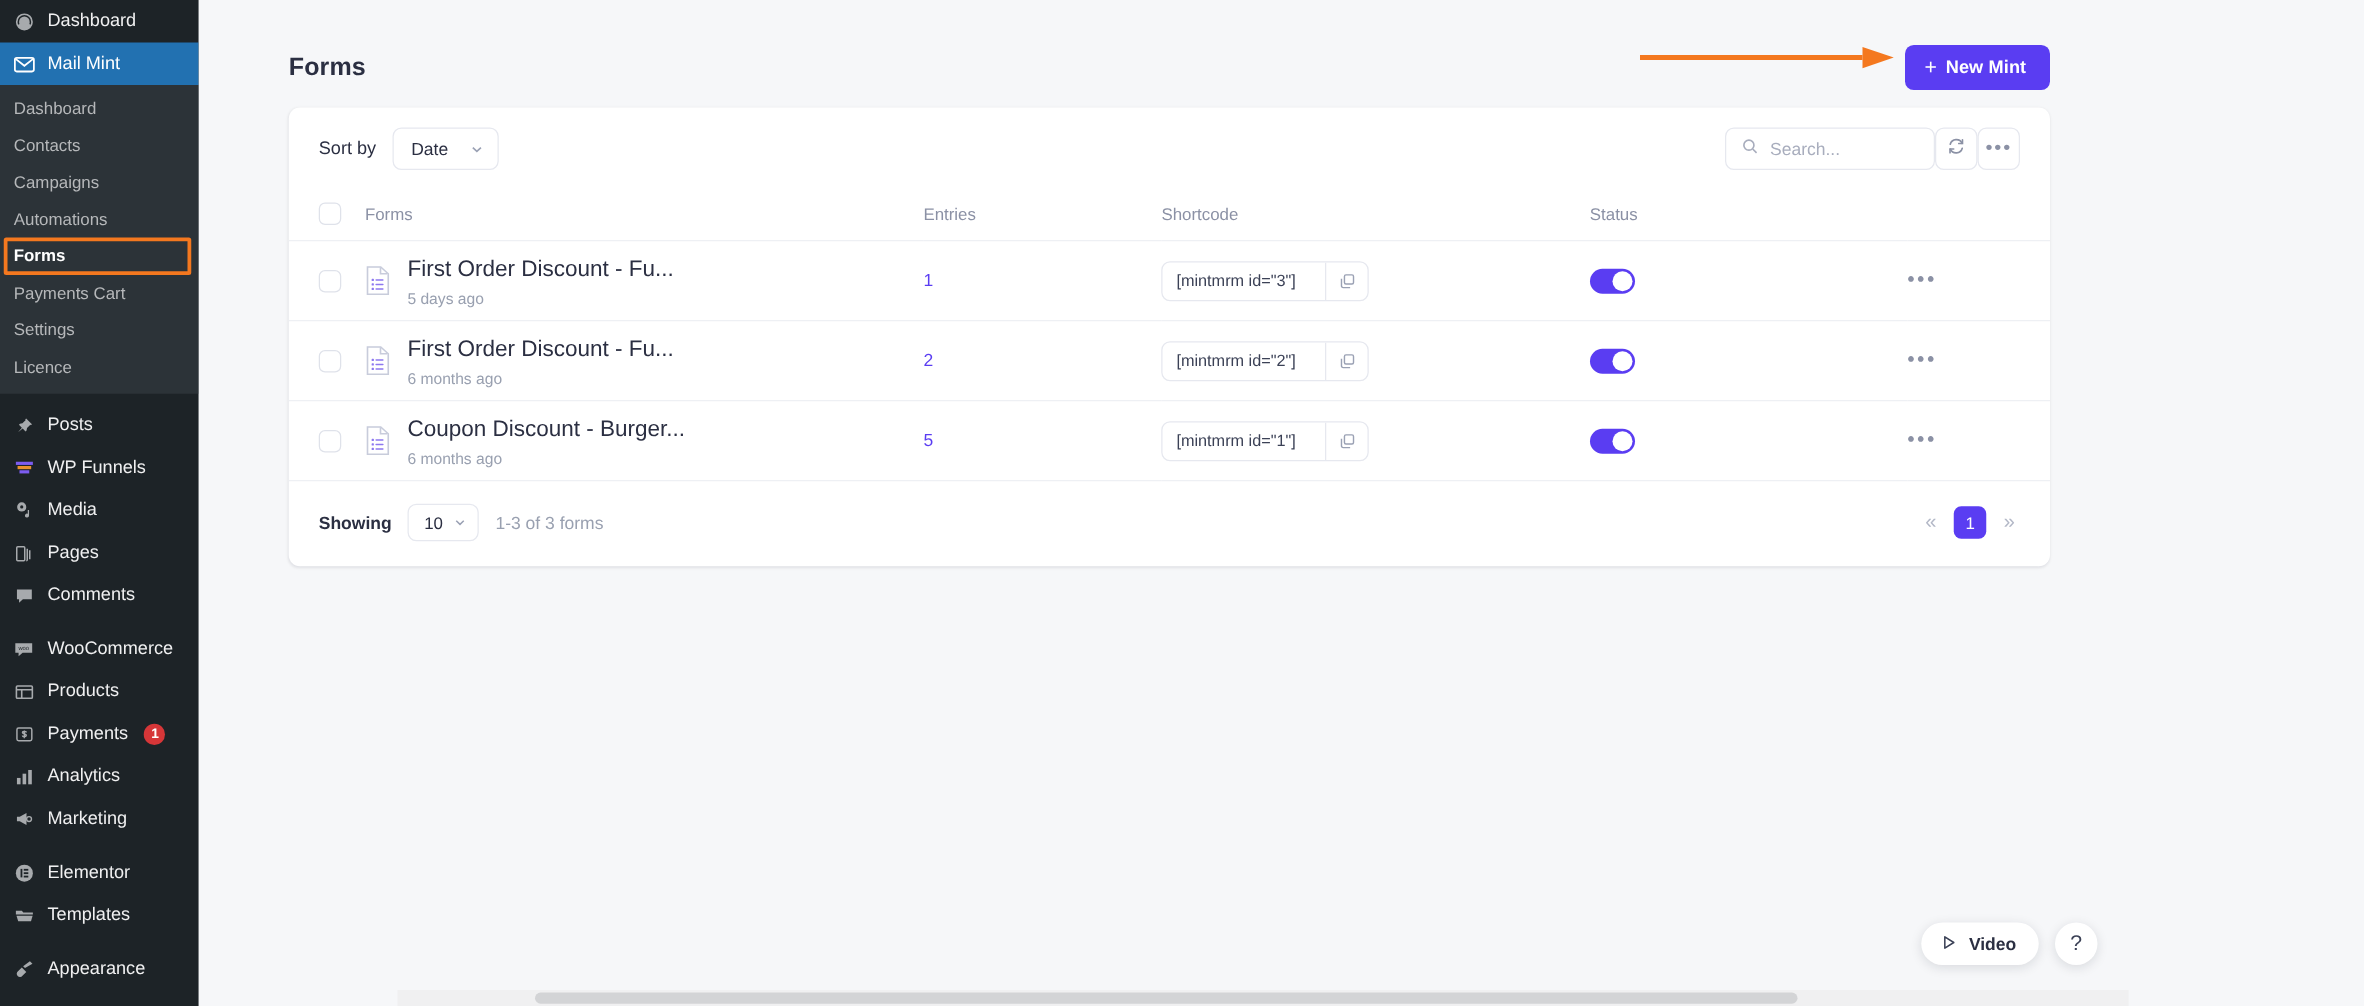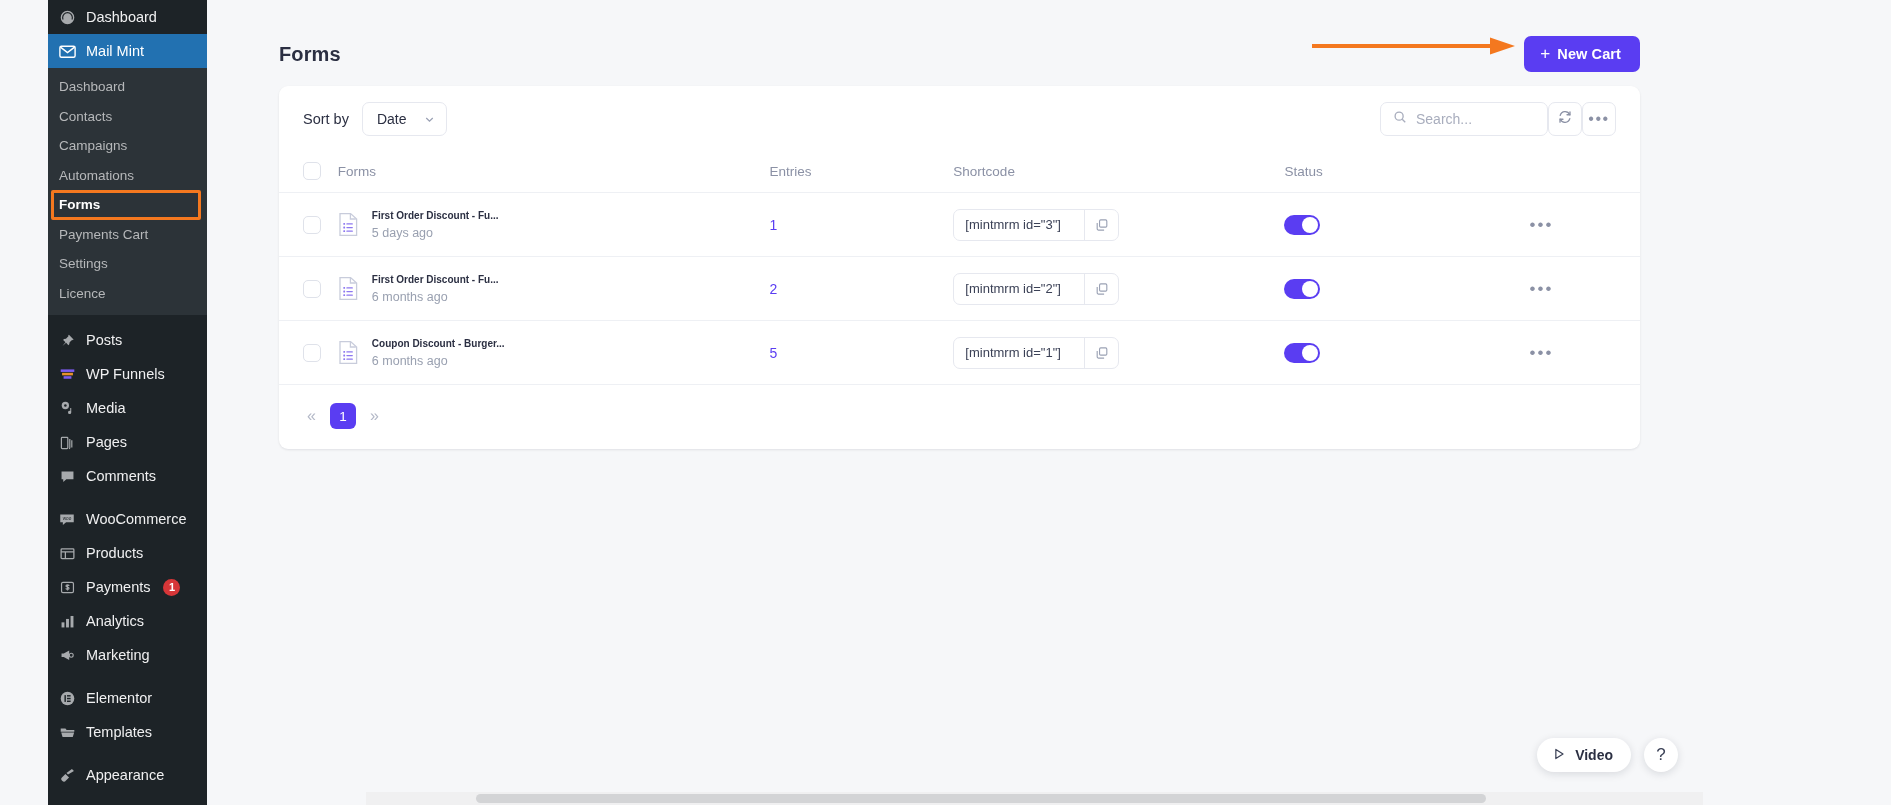--- a/index.html
+++ b/index.html
@@ -2,21 +2,21 @@
 <html><head>
 <meta charset="utf-8">
 <style>
   * { box-sizing: border-box; margin: 0; padding: 0; }
   html, body {
     width: 1891px; height: 805px;
     overflow: hidden;
     font-family: "Liberation Sans", sans-serif;
     background: #f6f7f9;
   }
-  .app { display: flex; width: 1703px; height: 805px; position: relative; padding-left: 48px; }
+  .app { display: flex; width: 1703px; height: 805px; position: relative; }
 
   
   .sidebar {
     width: 159px; flex: 0 0 159px; height: 805px;
     background: #1d2327; color: #c3c4c7;
     font-size: 14px; overflow: hidden; position: relative;
   }
   .sb-item {
     display: flex; align-items: center; gap: 9px;
     height: 34px; padding: 0 10px 0 9px;
@@ -120,21 +120,21 @@
   .c-status { width: 200px; }
   .c-act { width: 90px; }
   thead .c-check { padding-left:24px; }
 
   .cbox {
     width:18px; height:18px; border:1px solid #dfe2ea; border-radius:5px; background:#fff;
     display:block; cursor:pointer;
   }
   .form-cell { display:flex; align-items:center; gap:13px; }
   .doc-ico { width:21px; height:25px; flex:0 0 21px; }
-  .form-name { font-size:10px; font-weight:bold; color:#2b2f42; line-height:1.35; }
+  .form-name { font-size:18px; font-weight:normal; color:#2b2f42; line-height:1.35; }
   .form-date { font-size:12.5px; color:#99a0b0; margin-top:4px; }
   .entries-link { font-size:14px; color:#5a3df2; text-decoration:none; cursor:pointer; }
   .short-wrap {
     display:flex; align-items:stretch; border:1px solid #e6e8ef; border-radius:7px;
     width:166px; height:32px; overflow:hidden; background:#fff;
   }
   .short-code {
     flex:1; display:flex; align-items:center; padding:0 11px;
     font-size:13px; color:#3b4156; white-space:nowrap;
   }
@@ -374,21 +374,21 @@
     <div class="page-head">
       <h1 class="page-title">Forms</h1>
 
       <div class="head-right">
         <svg class="annot-arrow" viewBox="0 0 210 22">
           <line x1="0" y1="11" x2="178" y2="11" stroke="#f4781f" stroke-width="4"></line>
           <polygon points="178,2.5 203,11 178,19.5" fill="#f4781f"></polygon>
         </svg>
         <button class="btn-newform">
           <span class="plus">+</span>
-          <span>New Cart</span>
+          <span>New Mint</span>
         </button>
       </div>
     </div>
 
     <section class="card">
 
       <div class="toolbar">
         <div class="sortby">
           <span class="sortby-label">Sort by</span>
           <div class="select-box">
@@ -583,20 +583,32 @@
             </td>
             <td class="c-act">
               <span class="row-dots">•••</span>
             </td>
           </tr>
 
         </tbody>
       </table>
 
       <div class="card-foot">
+        <div class="foot-left">
+          <span class="foot-lbl">Showing</span>
+          <div class="select-sm">
+            <span>10</span>
+            <span class="chev">
+              <svg width="12" height="12" viewBox="0 0 16 16" fill="none" stroke="currentColor" stroke-width="1.6">
+                  <path d="M4 6.2L8 10l4-3.8"></path>
+                </svg>
+            </span>
+          </div>
+          <span class="foot-range">1-3 of 3 forms</span>
+        </div>
         <div class="pager">
           <span class="pg-arrow">«</span>
           <span class="pg-num">1</span>
           <span class="pg-arrow">»</span>
         </div>
       </div>
 
     </section>
 
     <div class="float-zone">

